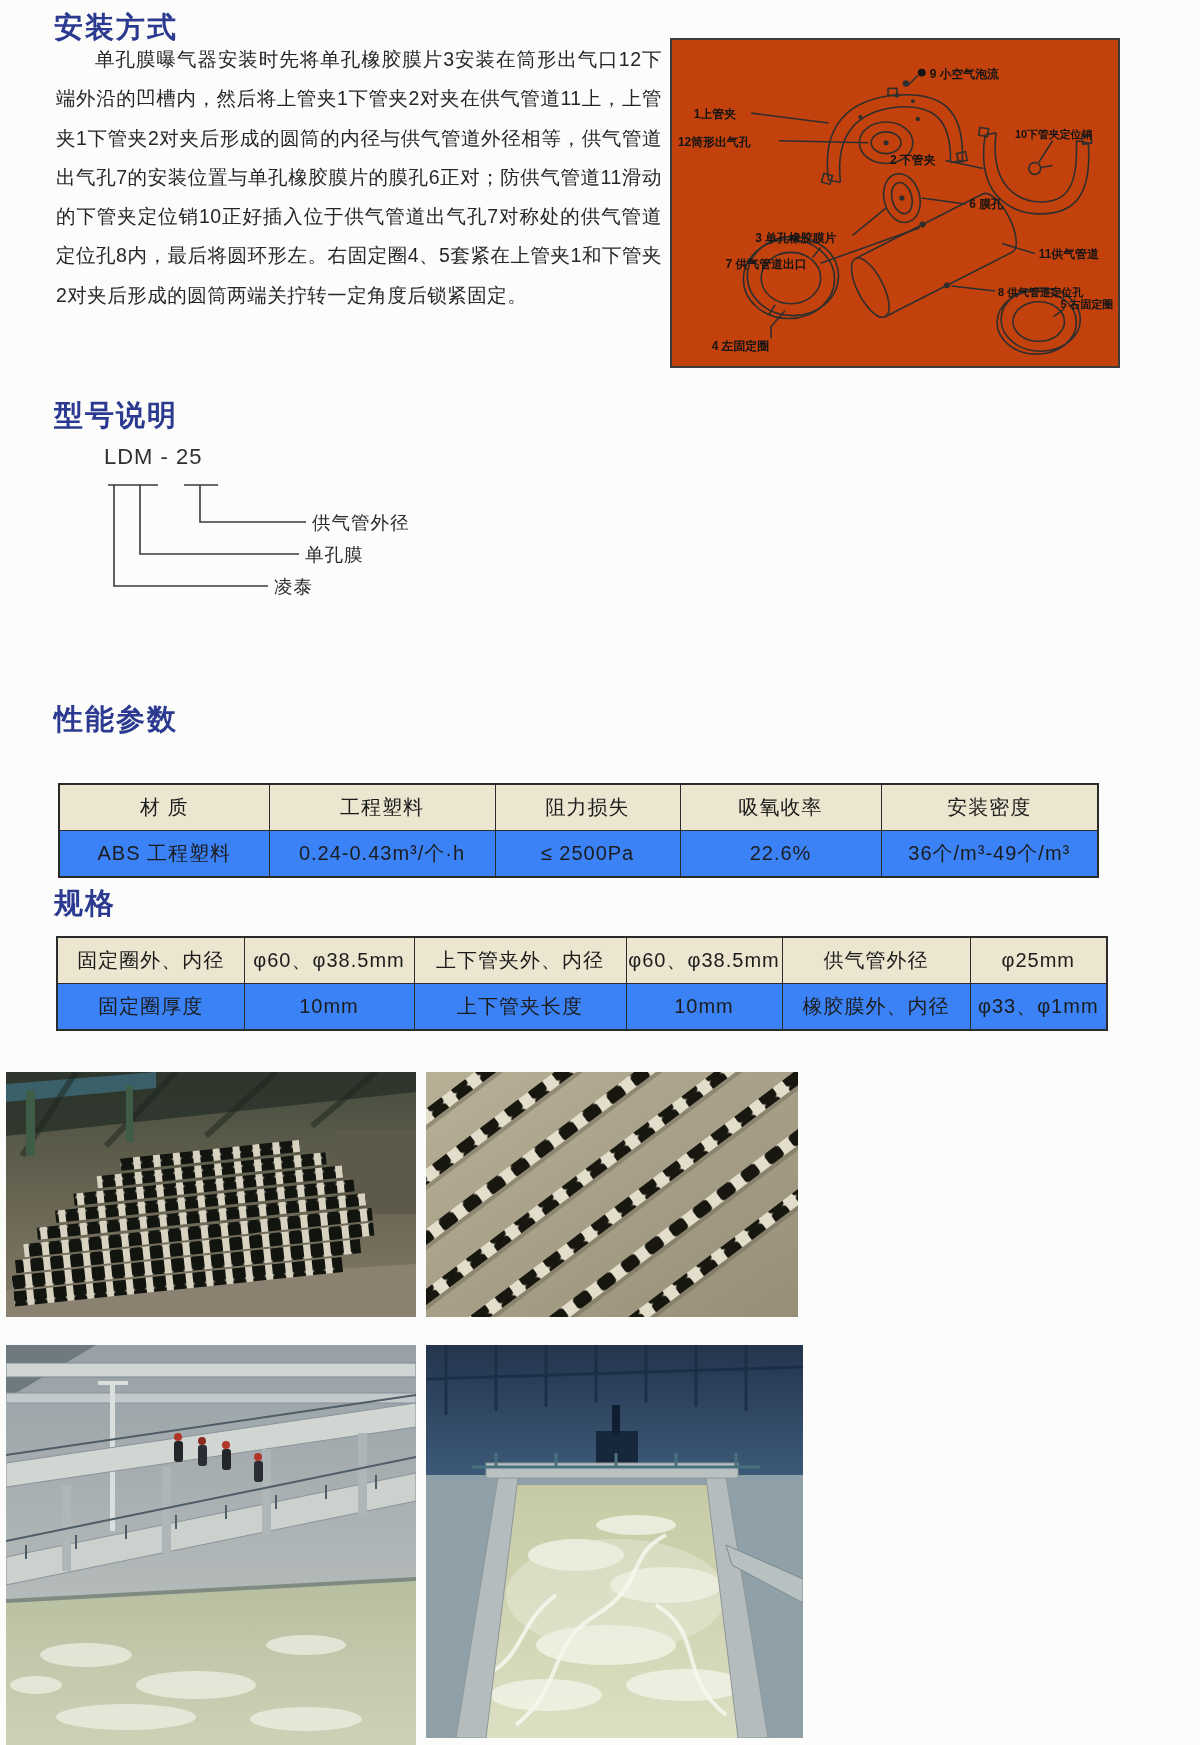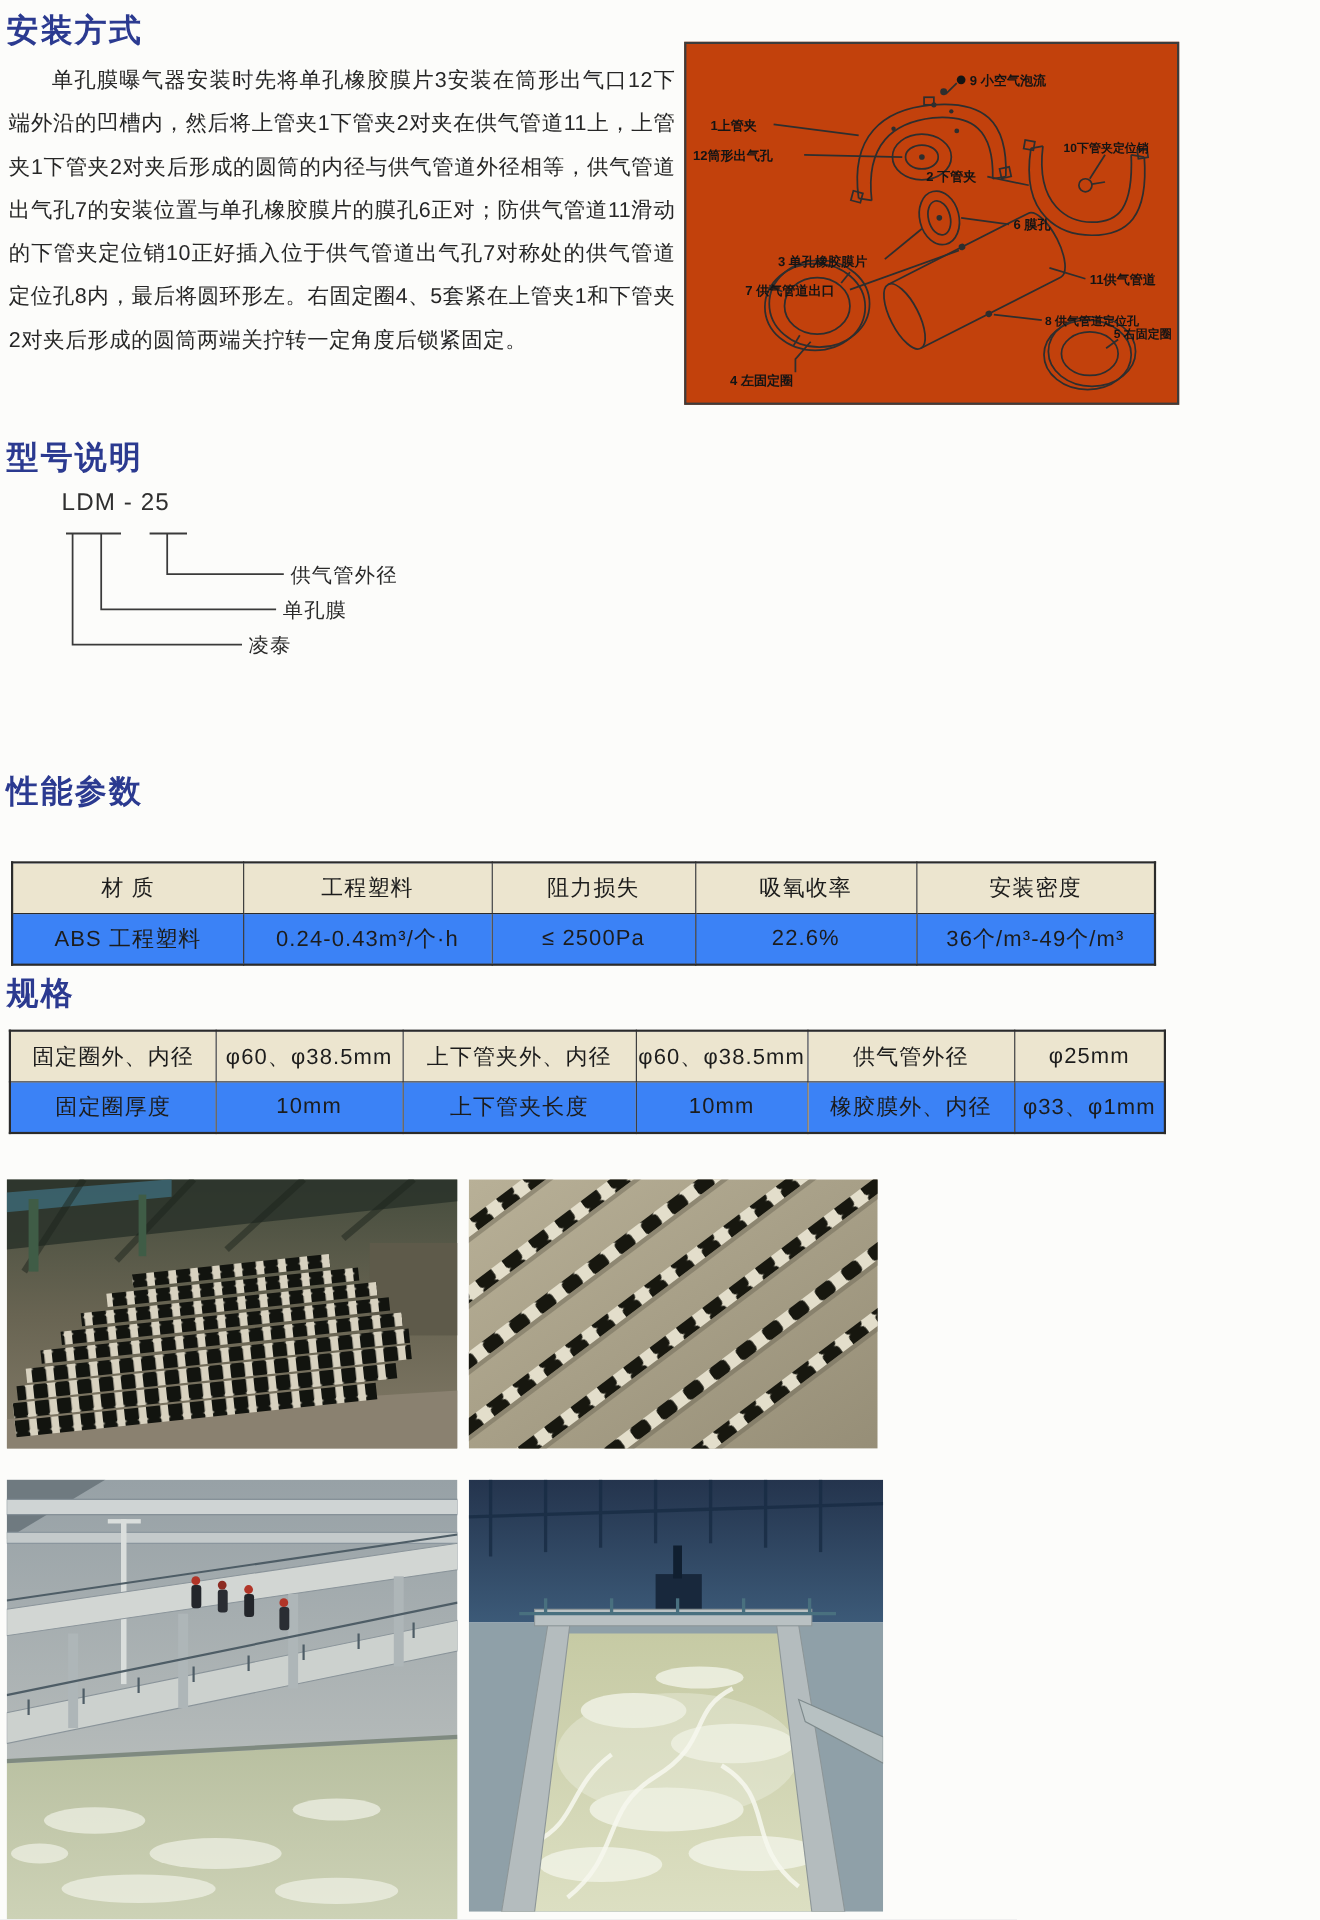--- a/index.html
+++ b/index.html
@@ -1,20 +1,20 @@
 <!DOCTYPE html>
 <html><head>
 <meta charset="utf-8">
 <style>
   html,body{margin:0;padding:0;background:#e8e8e8;}
   #page{position:relative;width:1200px;height:1745px;background:#fcfcfa;margin:0 auto;overflow:hidden;
         font-family:"Liberation Sans","DejaVu Sans",sans-serif;color:#222;}
-  .abs{position:absolute;}
+  .abs{position:absolute;margin-left:48px;}
   .h-cn{font-size:29px;font-weight:700;color:#2b3a90;letter-spacing:2px;}
-  #install-para{left:8px;top:54px;width:606px;font-size:19.5px;line-height:39.3px;
+  #install-para{left:8px;top:40px;width:606px;font-size:19.5px;line-height:39.3px;
         text-align:justify;text-indent:2em;color:#262626;letter-spacing:.5px;}
   #diagram-box{left:622px;top:38px;width:450px;height:330px;background:#c2410c;border:2px solid #3c3c3c;box-sizing:border-box;}
   #diagram-box svg{display:block;width:100%;height:100%;}
   .dlabel{font-size:12px;font-weight:600;fill:#141414;font-family:"Liberation Sans",sans-serif;}
   .dlabel.sm{font-size:11px;}
   #model-code{left:56px;top:444px;font-size:22px;color:#2f2f2f;letter-spacing:1px;}
   #branch{left:58px;top:482px;width:400px;height:120px;}
   .branch-label{position:absolute;font-size:18.5px;color:#2a2a2a;letter-spacing:1px;white-space:nowrap;}
   table.ptab{border-collapse:collapse;table-layout:fixed;background:#fff;}
   table.ptab td{border:1px solid #2b2b2b;text-align:center;vertical-align:middle;

